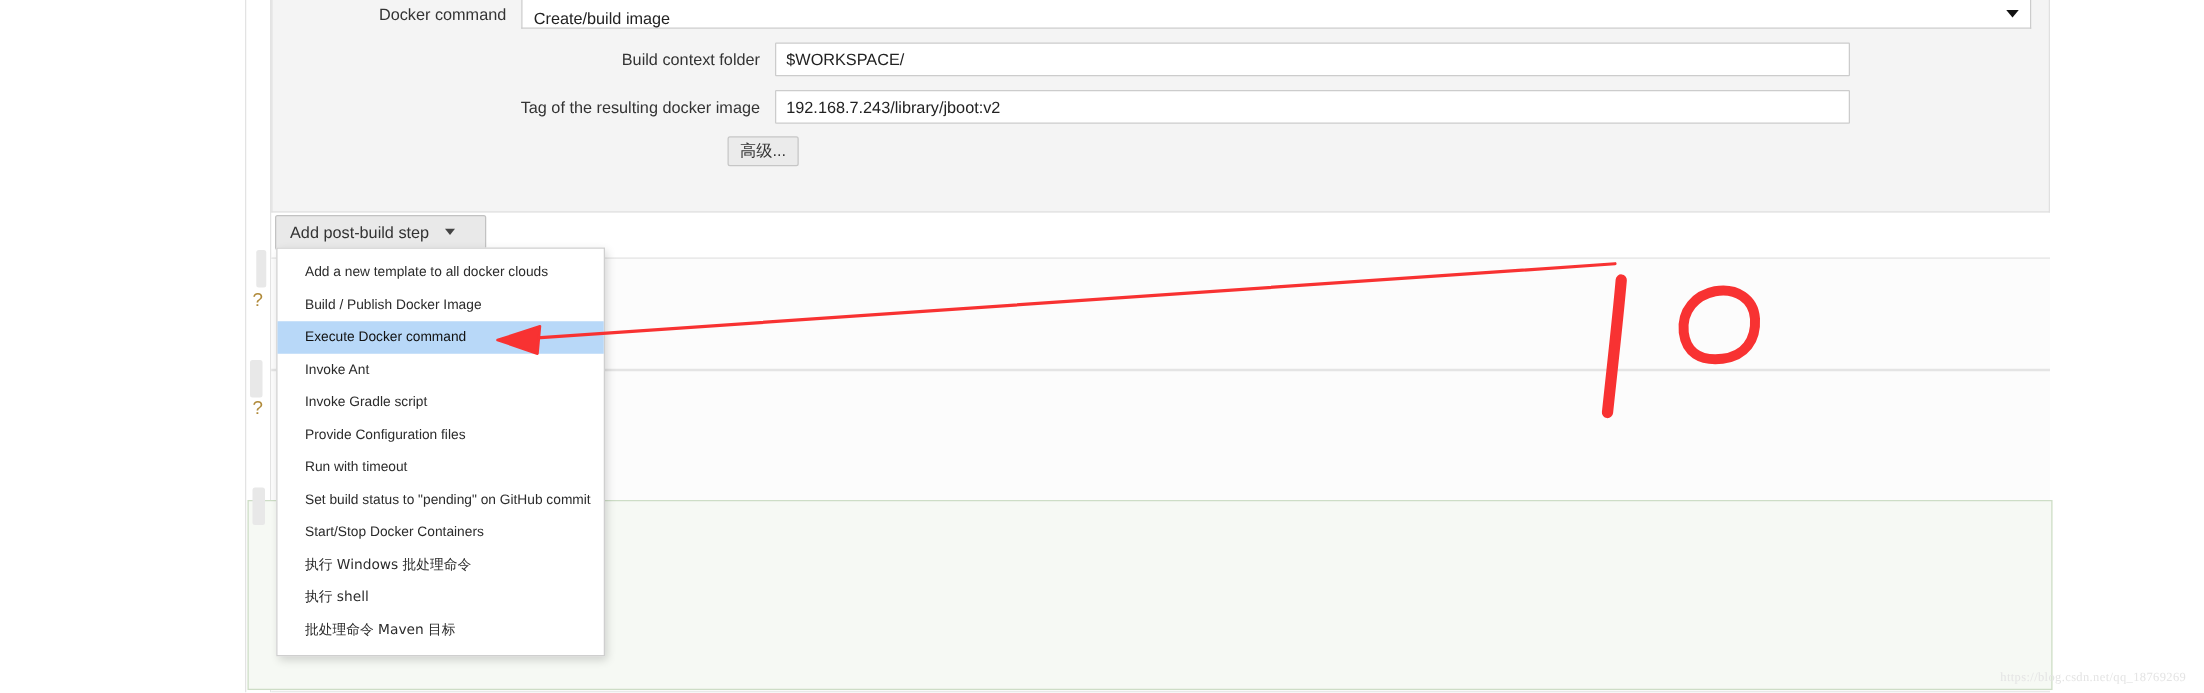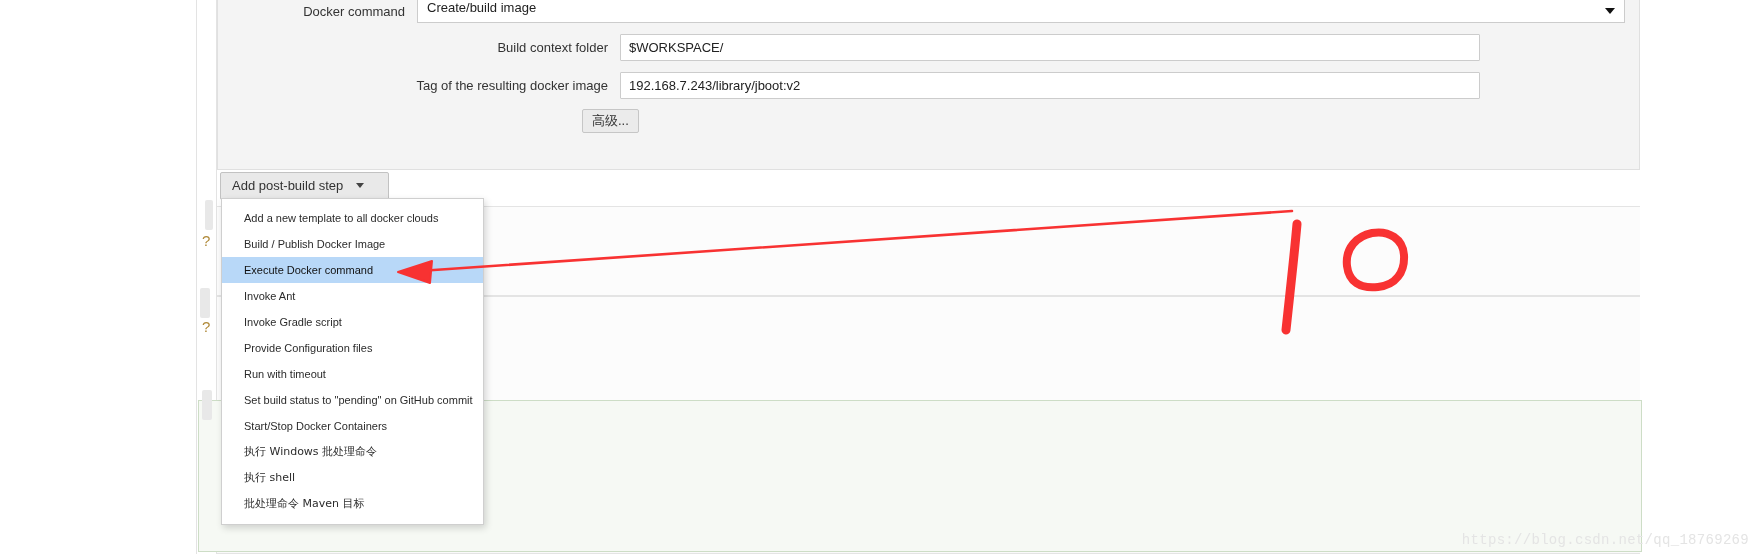--- a/index.html
+++ b/index.html
@@ -34,21 +34,21 @@
     text-align:right;color:#333;font-size:13px;
     padding-right:12px;box-sizing:border-box;white-space:nowrap;margin-left:48px;
   }
 
   
   #row-docker-command{left:217px;top:0;width:1423px;height:22px;}
   #row-docker-command .field-label{width:152px;}
   .select-wrap{
     position:relative;width:1208px;height:23px;background:#fff;
     border:1px solid #ccc;border-top:none;box-sizing:border-box;
-    display:flex;align-items:flex-start;
+    display:flex;align-items:flex-end;
   }
   .select-wrap .sel-text{padding-left:9px;font-size:13px;color:#222;}
   .sel-arrow{
     position:absolute;right:9px;top:50%;transform:translateY(-50%);
     width:0;height:0;border-left:5px solid transparent;border-right:5px solid transparent;
     border-top:6px solid #111;
   }
 
   
   #row-build-context{left:217px;top:33px;width:1614px;height:28px;}
@@ -109,22 +109,22 @@
   }
   .menu-item.selected{background:#b8d8f8;color:#111;}
   .menu-item.cjk{font-family:"DejaVu Sans","Liberation Sans",sans-serif;}
 
   
   #annotations{position:absolute;left:0;top:0;width:1763px;height:554px;pointer-events:none;z-index:80;}
 
   
   #watermark{
     position:absolute;right:14px;bottom:6px;
-    font-size:14px;color:#e4e4e4;letter-spacing:.3px;
-    font-family:Liberation Mono, monospace;z-index:70;
+    font-size:10px;color:#e4e4e4;letter-spacing:.3px;
+    font-family:Liberation Serif, serif;z-index:70;
   }
 </style>
 </head>
 <body>
 
 <div id="page">
 
   <div class="left-gutter"></div>
   <div class="rail r1"></div>
   <div class="rail r2"></div>

